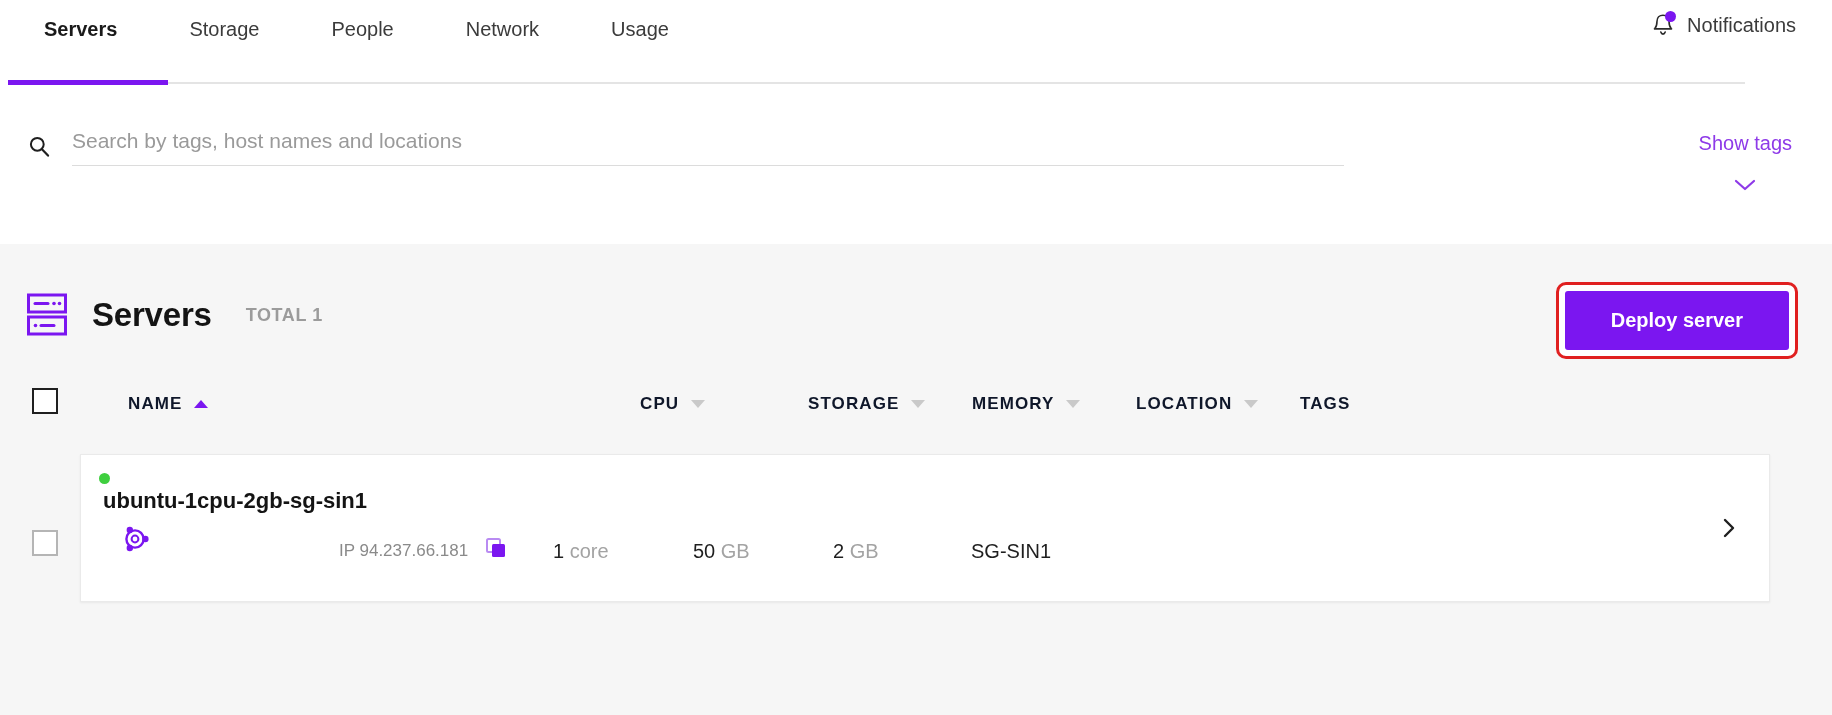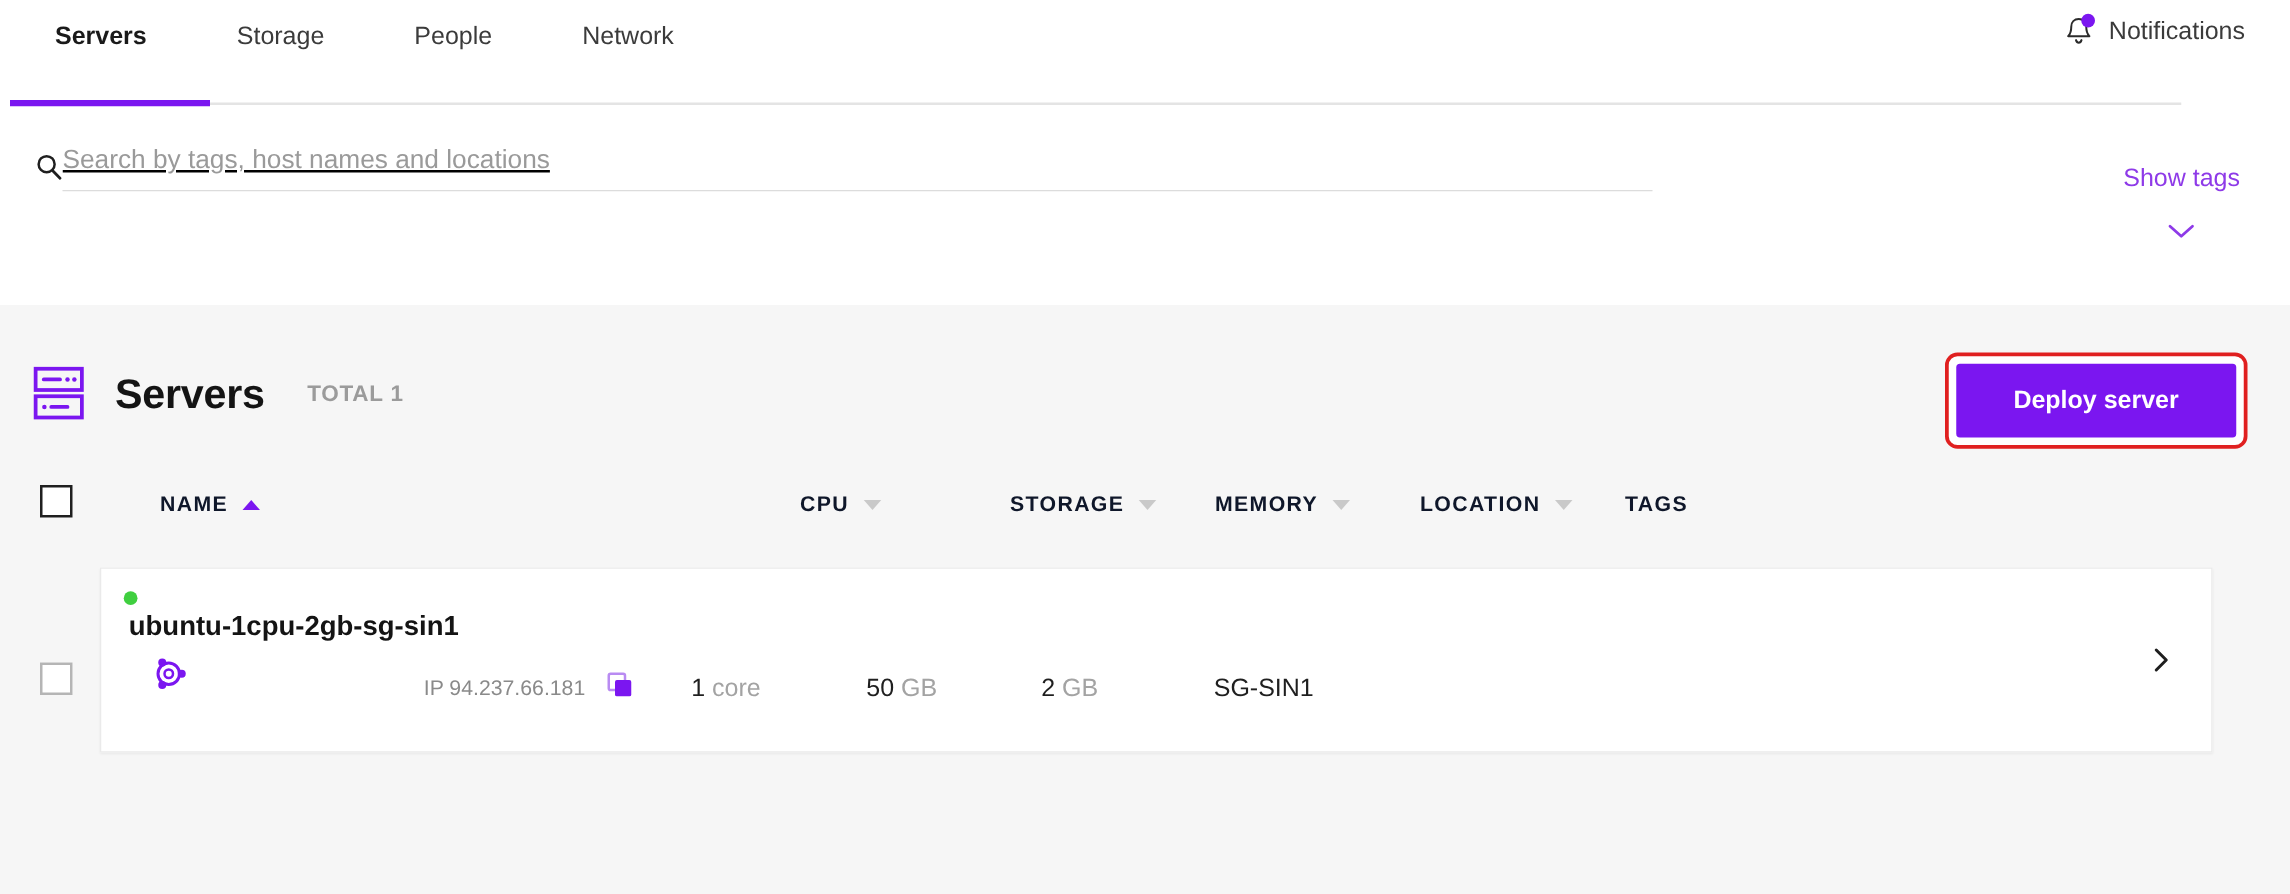--- a/index.html
+++ b/index.html
@@ -65,25 +65,25 @@
   }
 
   
   .searchrow {
     position: relative;
     height: 148px;
     background: #ffffff;
   }
   .search-wrap {
     position: absolute;
-    left: 28px; top: 16px;
+    left: 28px; top: 29px;
     width: 1520px;
     display: flex;
     align-items: center;
-    text-decoration: underline;
+    gap: 22px;
   }
   .search-icon { flex: 0 0 auto; width: 22px; height: 22px; }
   .search-field {
     flex: 1 1 auto;
     border: none;
     border-bottom: 1px solid #dcdcdc;
     outline: none;
     font-size: 21px;
     font-family: "Liberation Sans", sans-serif;
     color: #2b2b2b;
@@ -274,20 +274,21 @@
 </style>
 </head>
 <body>
 
 <div class="tabbar">
   <div class="tabs">
     <div class="tab active">Servers</div>
     <div class="tab">Storage</div>
     <div class="tab">People</div>
     <div class="tab">Network</div>
+    <div class="tab">Usage</div>
   </div>
 
   <div class="notifications">
     <span class="bell">
       <svg viewBox="0 0 24 26" width="24" height="26">
         <path d="M12 3.2c-3.6 0-6 2.5-6 6.1 0 5.3-1.6 6.6-2.5 7.6h17c-0.9-1-2.5-2.3-2.5-7.6 0-3.6-2.4-6.1-6-6.1z" fill="none" stroke="#2b2b2b" stroke-width="1.6" stroke-linejoin="round"></path>
         <path d="M9.8 20.1c0.4 1.3 1.2 2 2.2 2s1.8-0.7 2.2-2" fill="none" stroke="#2b2b2b" stroke-width="1.6" stroke-linecap="round"></path>
       </svg>
       <span class="bell-dot"></span>
     </span>

